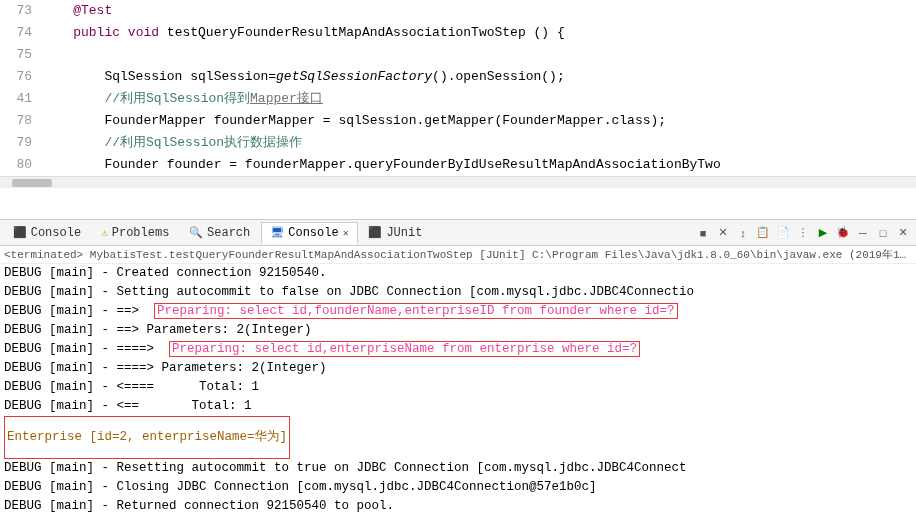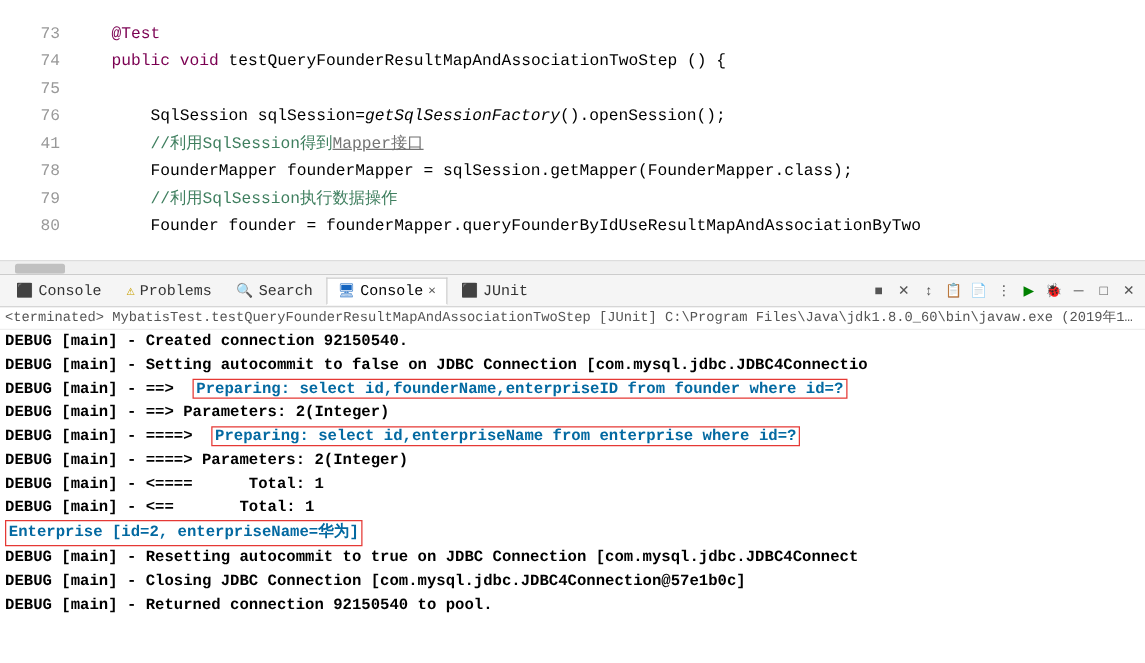--- a/index.html
+++ b/index.html
@@ -17,21 +17,21 @@
       background: #fff;
       height: 220px;
       overflow: hidden;
       border-bottom: 1px solid #ccc;
       position: relative;
     }
 
     .code-lines {
       display: flex;
       flex-direction: column;
-      padding: 16px;
+      padding: 0;
     }
 
     .code-line {
       display: flex;
       align-items: center;
       height: 22px;
       line-height: 22px;
       white-space: pre;
     }
 
@@ -146,46 +146,45 @@
       height: 18px;
       line-height: 14px;
     }
 
     
     .console-output {
       background: #fff;
       flex: 1;
       overflow: hidden;
       padding: 0;
-      font-weight: bold;
     }
 
     .console-line {
       display: flex;
       align-items: center;
       min-height: 19px;
       padding: 0 4px;
       font-size: 12.5px;
       line-height: 19px;
       white-space: pre;
       color: #000;
     }
 
     .red-box {
       border: 1.5px solid #e53935;
       padding: 0 2px;
       display: inline;
-      color: #0369a1;
+      color: #ec4899;
     }
 
     .enterprise-result {
       border: 1.5px solid #e53935;
-      padding: 0 2px;
+      padding: 11px 2px;
       display: inline-block;
-      color: #0369a1;
+      color: #a16207;
     }
   </style>
 </head>
 <body>
 
 <div class="code-editor">
   <div class="code-lines">
 
     <div class="code-line">
       <span class="line-num">73</span>

